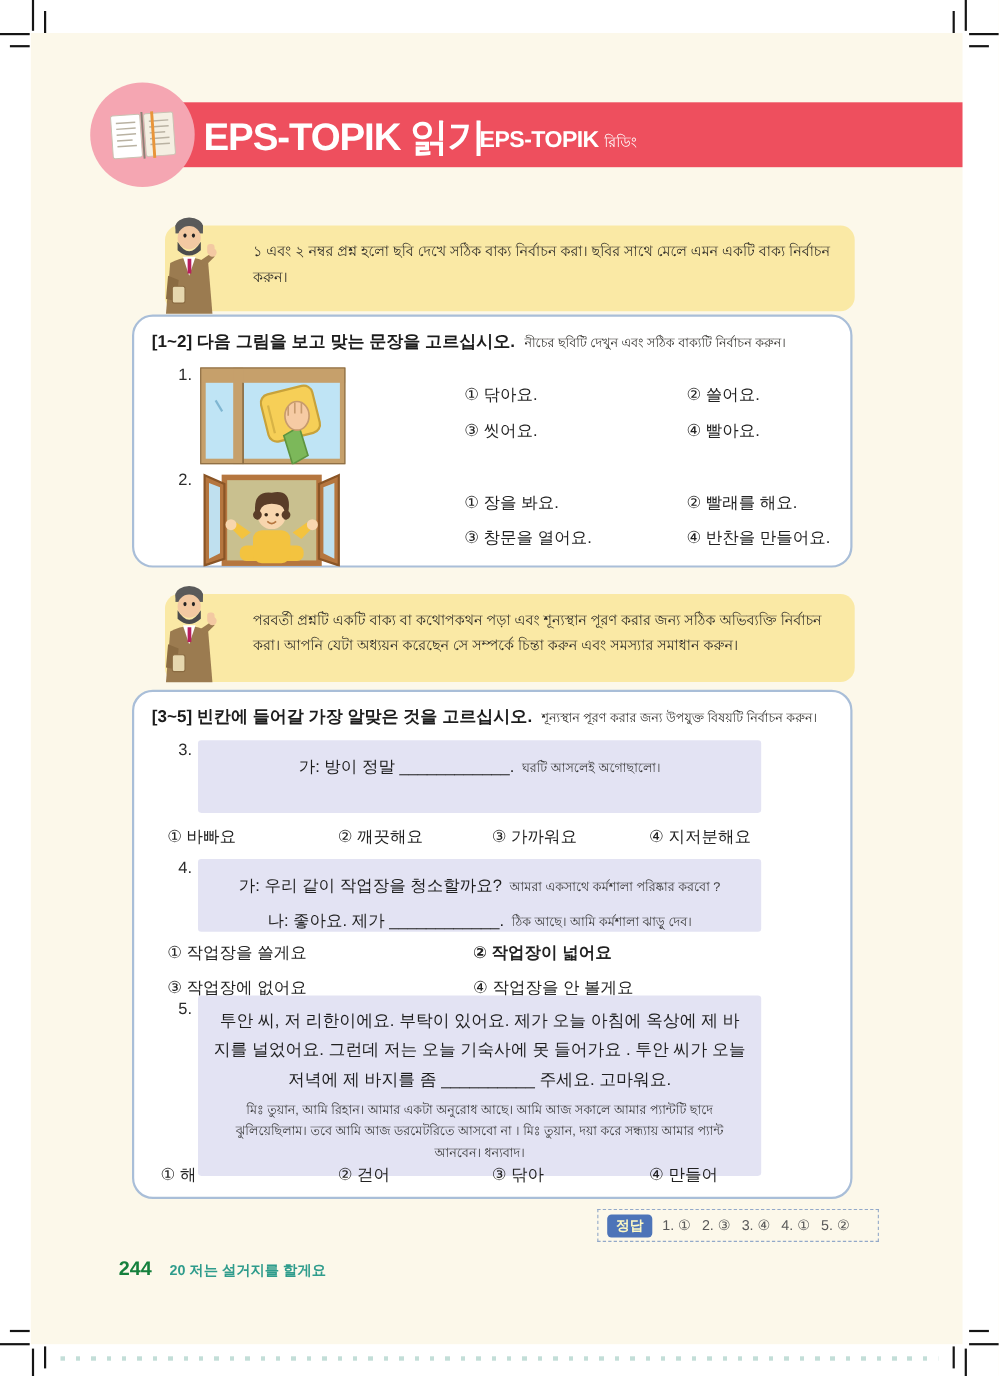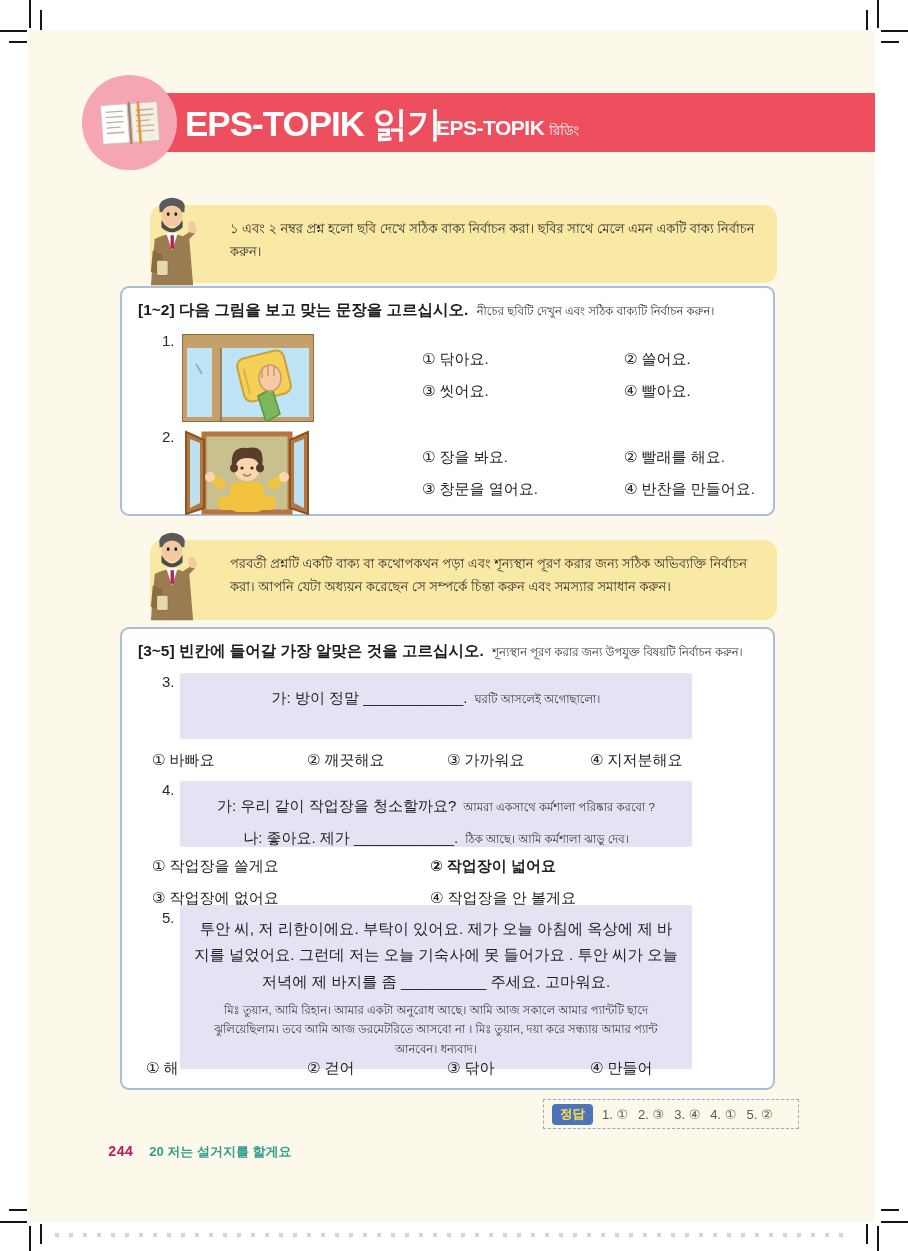--- a/index.html
+++ b/index.html
@@ -18,40 +18,40 @@
   .logo-circle{position:absolute;left:54px;top:45px;width:95px;height:95px;border-radius:50%;background:#f5a6b2;display:flex;align-items:center;justify-content:center;}
   .hd-title{position:absolute;left:157px;top:71px;font-size:35px;font-weight:800;color:#ffffff;letter-spacing:-1px;white-space:nowrap;}
   .hd-sub{position:absolute;left:408px;top:86px;color:#ffffff;white-space:nowrap;}
   .hd-sub .en{font-size:21px;font-weight:700;letter-spacing:-0.5px;}
   .hd-sub .bn{font-size:13px;font-weight:400;margin-left:5px;}
   
   .tip{position:absolute;left:122px;width:627px;background:#fae9a5;border-radius:13px;}
   .tip .txt{margin:12px 18px 12px 80px;font-size:13px;line-height:1.8;color:#33302a;}
   .prof{position:absolute;left:-7px;top:-12px;width:58px;height:96px;}
   
-  .secbox{position:absolute;left:92px;width:655px;background:#ffffff;border:2px solid #a9bed8;border-radius:9px;box-sizing:border-box;}
+  .secbox{position:absolute;left:92px;width:655px;background:#ffffff;border:2px solid #a9bed8;border-radius:19px;box-sizing:border-box;}
   .sec-title{position:absolute;left:16px;top:12px;white-space:nowrap;}
   .sec-title .ko{font-size:15.5px;font-weight:700;color:#1c1c1c;}
   .sec-title .bn{font-size:11.5px;color:#34322e;margin-left:4px;}
   .qnum{position:absolute;font-size:15px;color:#2b2b2b;}
   .opt{position:absolute;font-size:15px;color:#222;white-space:nowrap;}
   .qimg{position:absolute;}
   .lav{position:absolute;left:58px;width:512px;background:#e3e3f3;border-radius:3px;box-sizing:border-box;padding:9px 14px;}
   .dline{line-height:2.0;white-space:nowrap;}
   .dline .ko{font-size:15px;color:#1e1e1e;}
   .dline .bn{font-size:11.5px;color:#3a3a3a;margin-left:7px;}
   .para-ko{font-size:15.3px;color:#1e1e1e;line-height:1.72;margin:2px 0 6px 0;}
   .para-bn{font-size:11.5px;color:#3a3a3a;line-height:1.7;}
   
   .ansbox{position:absolute;left:515px;top:1069px;width:256px;height:30px;border:1px dashed #93a9c9;display:flex;align-items:center;box-sizing:border-box;padding:0 8px;}
-  .ansbadge{background:#4d74b8;color:#fde047;font-size:12.5px;font-weight:700;border-radius:4px;padding:2px 8px;margin-right:9px;}
+  .ansbadge{background:#4d74b8;color:#fef9c3;font-size:12.5px;font-weight:700;border-radius:4px;padding:2px 8px;margin-right:9px;}
   .ansitem{font-size:13px;color:#5a5a5a;margin-right:10px;white-space:nowrap;}
   
   .footer{position:absolute;left:80px;top:1113px;display:flex;align-items:baseline;}
-  .pgnum{font-size:14px;font-weight:700;color:#be185d;font-family:Liberation Mono, monospace;}
+  .pgnum{font-size:18px;font-weight:700;color:#15803d;}
   .lesson{font-size:13px;color:#2f9c8c;margin-left:16px;font-weight:600;}
   .tearline{position:absolute;left:55px;right:55px;top:1233px;height:4px;
     background:repeating-linear-gradient(90deg,#c3ded8 0 4px,transparent 4px 14px);}
 </style>
 </head>
 <body>
 
 <div class="crop" style="left:29px;top:0;width:2px;height:28px;"></div>
 <div class="crop" style="left:40px;top:10px;width:2px;height:22px;"></div>
 <div class="crop" style="left:0;top:30px;width:27px;height:2px;"></div>

